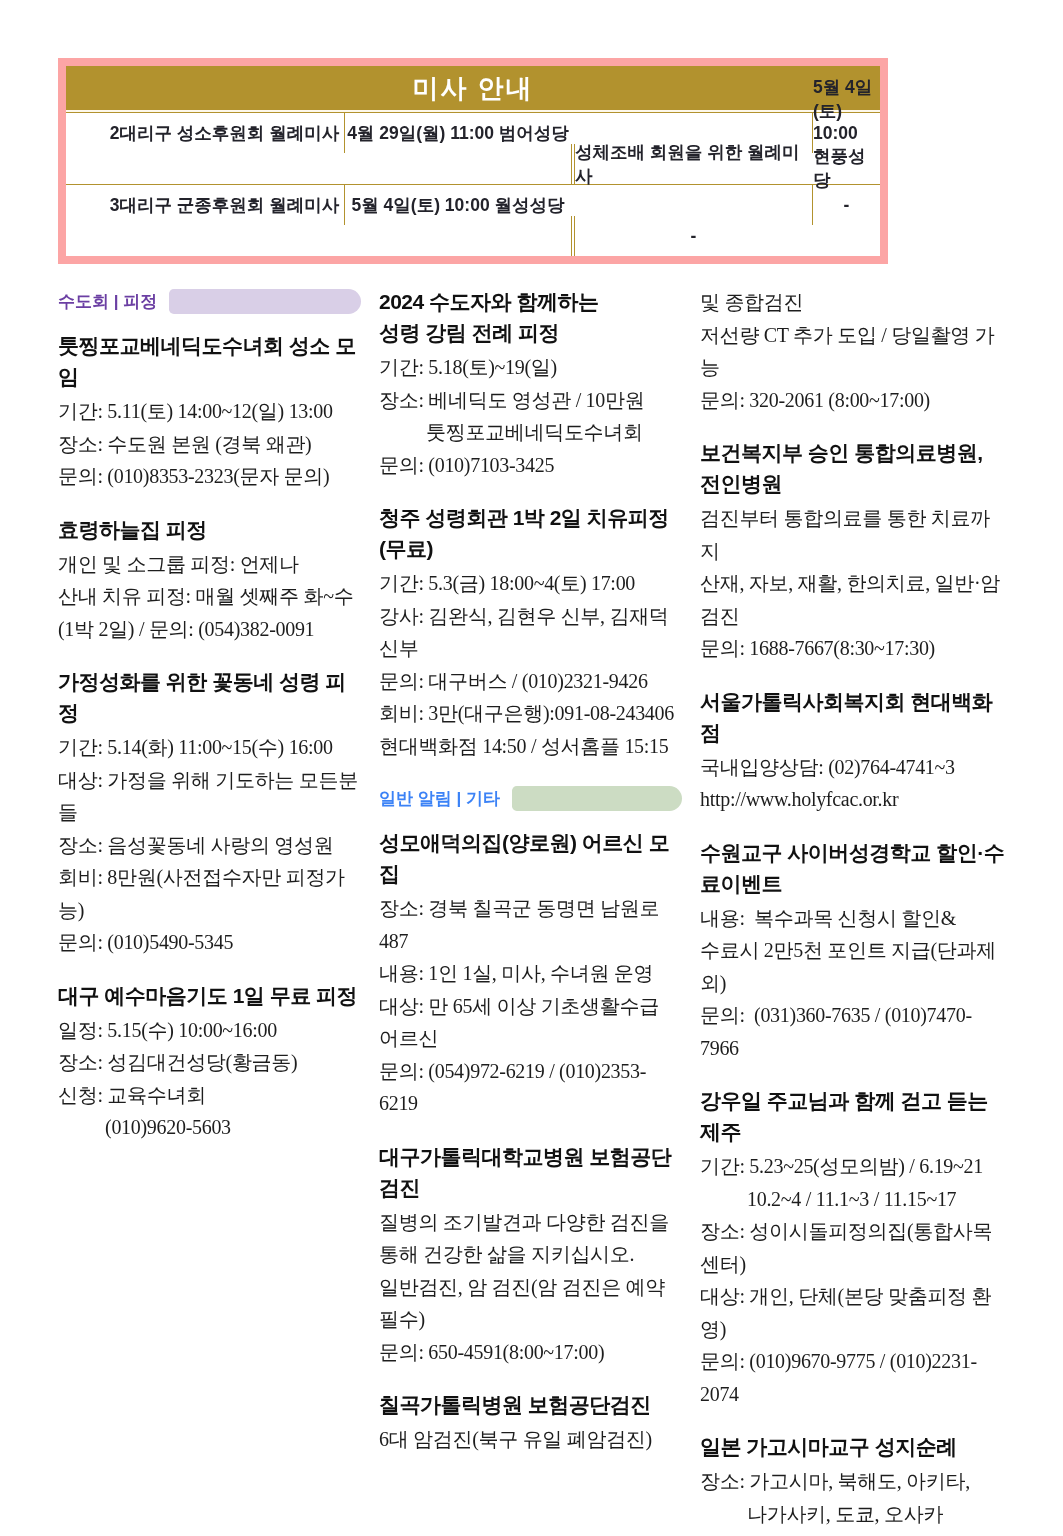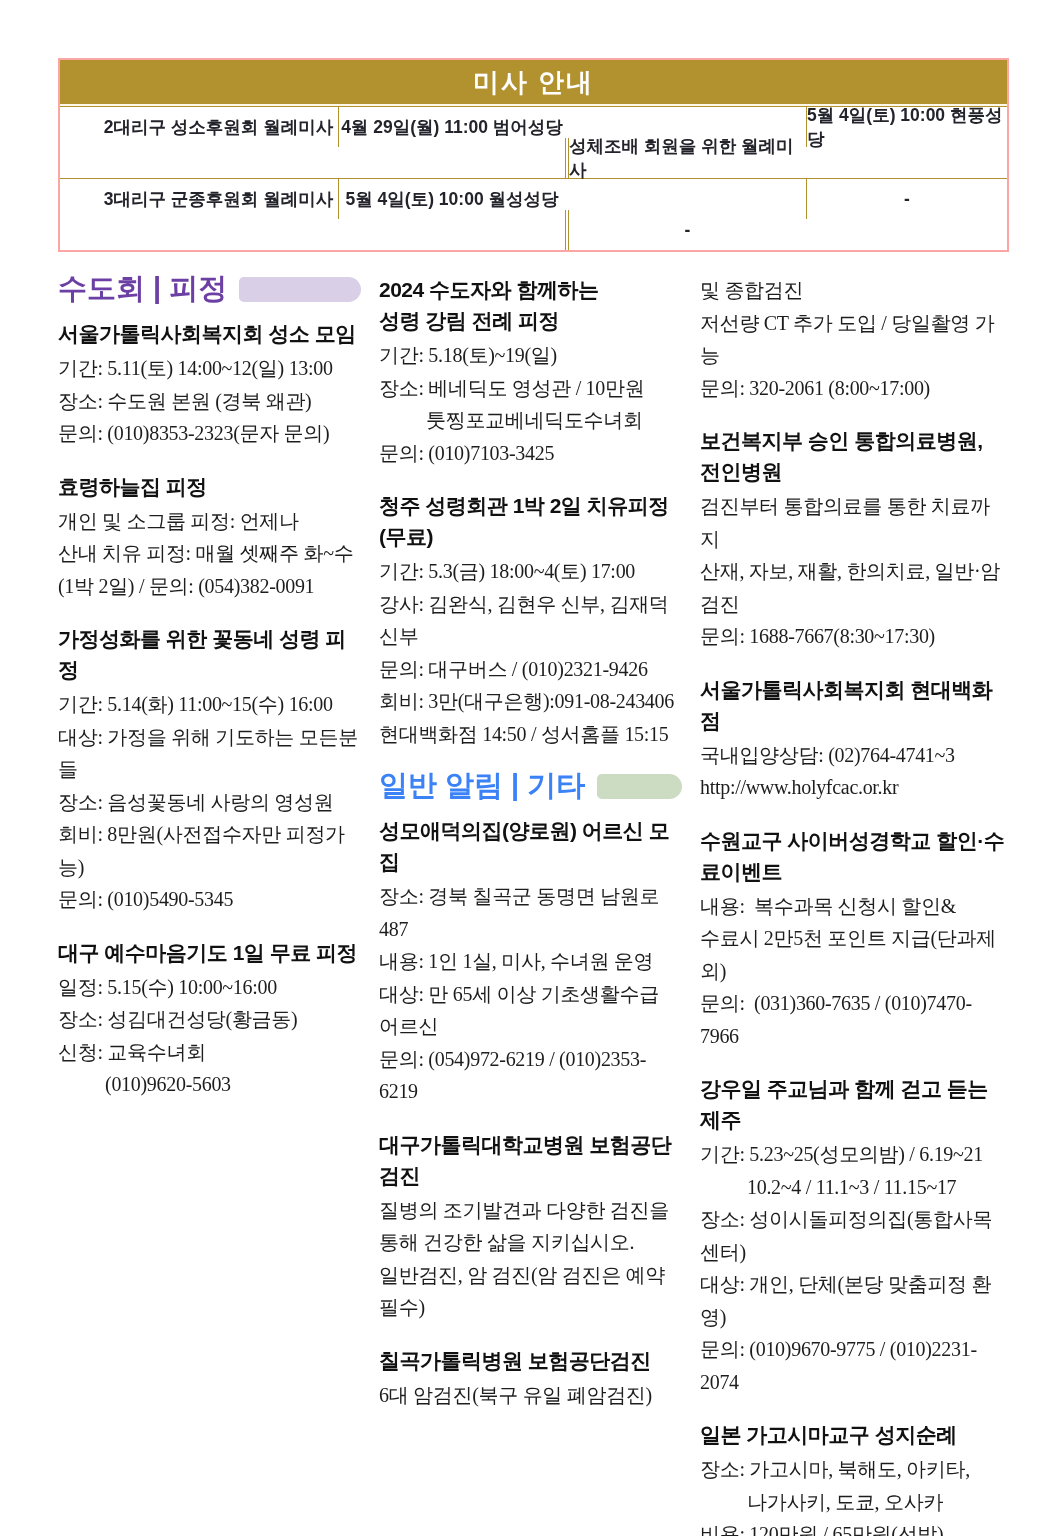--- a/index.html
+++ b/index.html
@@ -1,34 +1,34 @@
 <!DOCTYPE html>
 <html><head>
 <meta charset="utf-8">
 <style>
   html,body{margin:0;padding:0;background:#ffffff;}
   body{width:1063px;height:1536px;font-family:"Liberation Sans",sans-serif;color:#1c1c1c;overflow:hidden;}
   .page{padding:58px 58px 0 58px;box-sizing:border-box;}
 
   
-  .mass-table{width:951px;border:2px solid #fca5a5;box-sizing:border-box;}
+  .mass-table{width:830px;border:8px solid #fca5a5;box-sizing:border-box;}
   .mass-header{background:#B2922E;color:#ffffff;font-weight:bold;font-size:26px;
     letter-spacing:2px;text-align:center;height:44px;line-height:44px;border-bottom:2px solid #fdf8ea;}
   .mass-row{display:grid;grid-template-columns:239px 227px 241px 1fr;border-top:1px solid #B2922E;padding-left:39px;}
   .mass-row:first-of-type{border-top:none;}
   .mass-cell{height:40px;display:flex;align-items:center;justify-content:center;
     font-size:17.5px;color:#23232b;box-sizing:border-box;border-left:1px solid #B2922E;}
   .mass-cell.first{border-left:none;font-weight:bold;}
   .mass-cell.bold{font-weight:bold;}
   .mass-cell.dbl{border-left:4px double #B2922E;margin-top:31px;}
 
   
   .columns{margin-top:22px;display:grid;grid-template-columns:303px 303px 305px;column-gap:18px;}
   .section-head{display:flex;align-items:center;margin:0 0 14px 0;height:30px;}
-  .section-title{font-weight:800;font-size:29px;letter-spacing:0px;}
+  .section-title{font-weight:800;font-size:17px;letter-spacing:0px;}
   .section-bar{flex:1;height:25px;margin-left:12px;border-radius:5px 13px 13px 5px;}
   .block{margin-bottom:21px;}
   .item-title{font-weight:800;font-size:21px;line-height:31px;color:#111;
     margin-bottom:3px;white-space:pre-line;letter-spacing:-0.5px;}
   .line{font-family:"Liberation Serif",serif;font-size:20px;line-height:32.5px;
     color:#1d1d1d;white-space:pre-wrap;letter-spacing:-0.3px;}
 </style>
 </head>
 <body>
 
@@ -50,21 +50,21 @@
     </div>
   </div>
 
   <div class="columns">
     <div>
         <div class="section-head">
           <span class="section-title" style="color: rgb(107, 63, 163);">수도회 | 피정</span>
           <span class="section-bar" style="background: rgb(217, 207, 231);"></span>
         </div>
         <div class="block">
-          <div class="item-title">서울가톨릭사회복지회 성소 모임</div>
+          <div class="item-title">툿찡포교베네딕도수녀회 성소 모임</div>
           <div class="line">기간: 5.11(토) 14:00~12(일) 13:00</div>
           <div class="line">장소: 수도원 본원 (경북 왜관)</div>
           <div class="line">문의: (010)8353-2323(문자 문의)</div>
         </div>
         <div class="block">
           <div class="item-title">효령하늘집 피정</div>
           <div class="line">개인 및 소그룹 피정: 언제나</div>
           <div class="line">산내 치유 피정: 매월 셋째주 화~수</div>
           <div class="line">(1박 2일) / 문의: (054)382-0091</div>
         </div>
@@ -110,20 +110,21 @@
           <div class="line">장소: 경북 칠곡군 동명면 남원로 487</div>
           <div class="line">내용: 1인 1실, 미사, 수녀원 운영</div>
           <div class="line">대상: 만 65세 이상 기초생활수급 어르신</div>
           <div class="line">문의: (054)972-6219 / (010)2353-6219</div>
         </div>
         <div class="block">
           <div class="item-title">대구가톨릭대학교병원 보험공단검진</div>
           <div class="line">질병의 조기발견과 다양한 검진을</div>
           <div class="line">통해 건강한 삶을 지키십시오.</div>
           <div class="line">일반검진, 암 검진(암 검진은 예약 필수)</div>
+          <div class="line">문의: 650-4591(8:00~17:00)</div>
         </div>
         <div class="block">
           <div class="item-title">칠곡가톨릭병원 보험공단검진</div>
           <div class="line">6대 암검진(북구 유일 폐암검진)</div>
         </div>
       </div>
     <div>
         <div class="block">
           <div class="line">및 종합검진</div>
           <div class="line">저선량 CT 추가 도입 / 당일촬영 가능</div>

